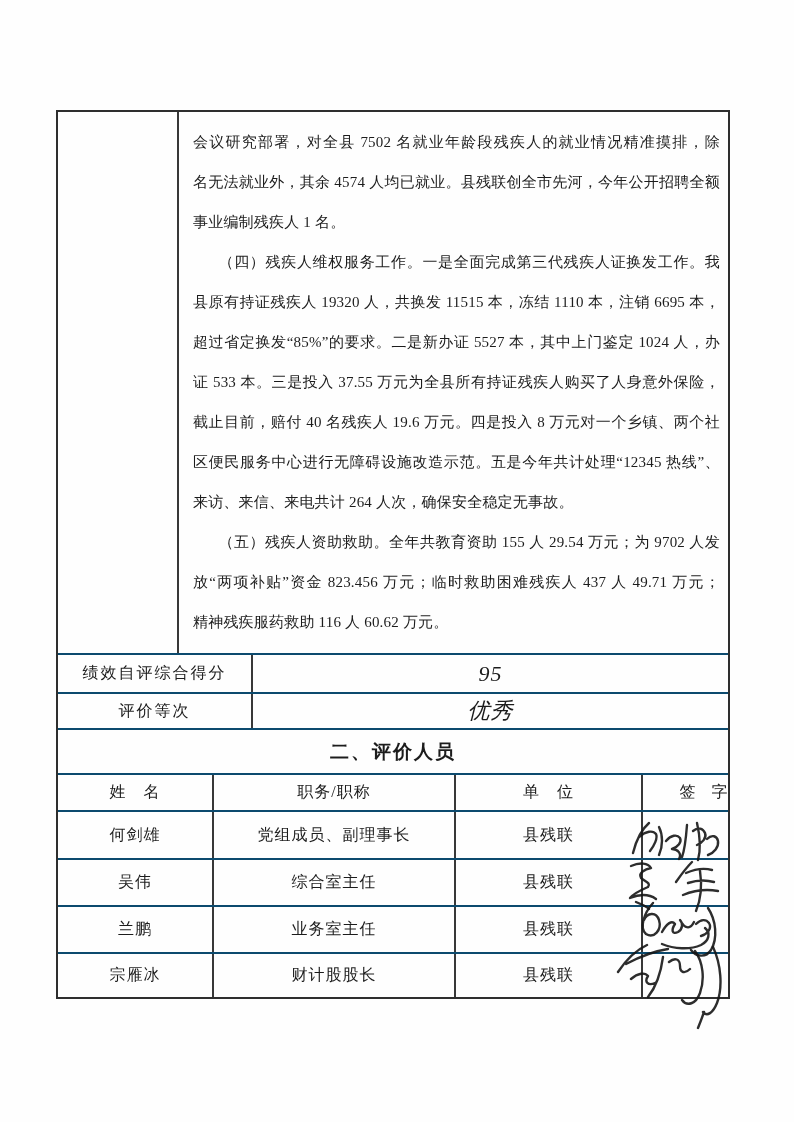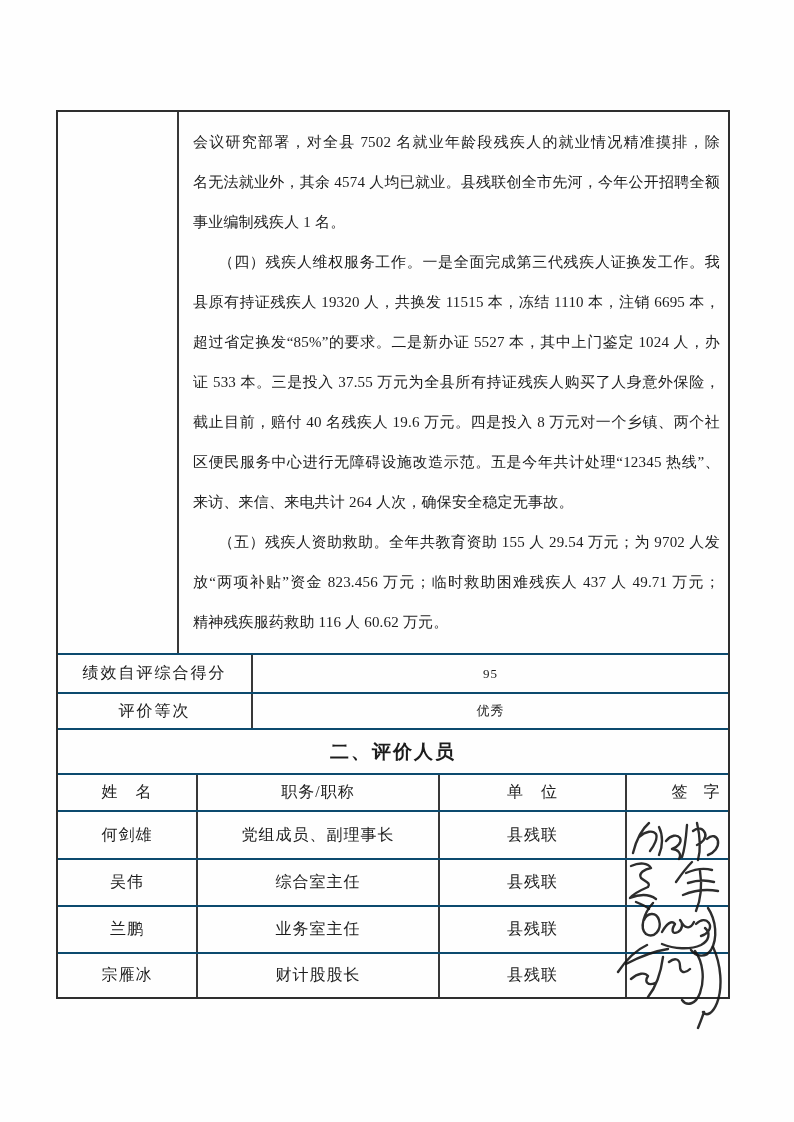--- a/index.html
+++ b/index.html
@@ -48,36 +48,36 @@
   .row-score { height: 39px; }
   .row-grade { height: 36px; }
   .label-cell {
     width: 195px;
     display: flex; align-items: center; justify-content: center;
     font-size: 16px; letter-spacing: 2px;
   }
   .value-cell {
     flex: 1;
     display: flex; align-items: center; justify-content: center;
-    font-size: 13px; letter-spacing: 1px;
+    font-size: 22px; letter-spacing: 1px; font-style: italic;
   }
 
   
   .row-band {
     height: 45px;
     display: flex; align-items: center; justify-content: center;
     font-size: 19px; font-weight: bold; letter-spacing: 2px;
   }
 
   
   .row-phead { height: 37px; }
   .row-person { height: 48px; }
   .row-person2 { height: 47px; }
   .row-person4 { height: 45px; }
-  .col-name  { width: 140px; display:flex; align-items:center; justify-content:center; font-size:16px; letter-spacing:1px; }
+  .col-name  { width: 156px; display:flex; align-items:center; justify-content:center; font-size:16px; letter-spacing:1px; }
   .col-duty  { width: 242px; display:flex; align-items:center; justify-content:center; font-size:16px; letter-spacing:1px; }
   .col-unit  { width: 187px; display:flex; align-items:center; justify-content:center; font-size:16px; letter-spacing:1px; }
   .col-sign  { flex: 1; }
   .phead-cell { font-size:16px; }
 
   .sig-overlay {
     position: absolute;
     left: 0; top: 0;
     width: 794px; height: 1122px;
     pointer-events: none;

